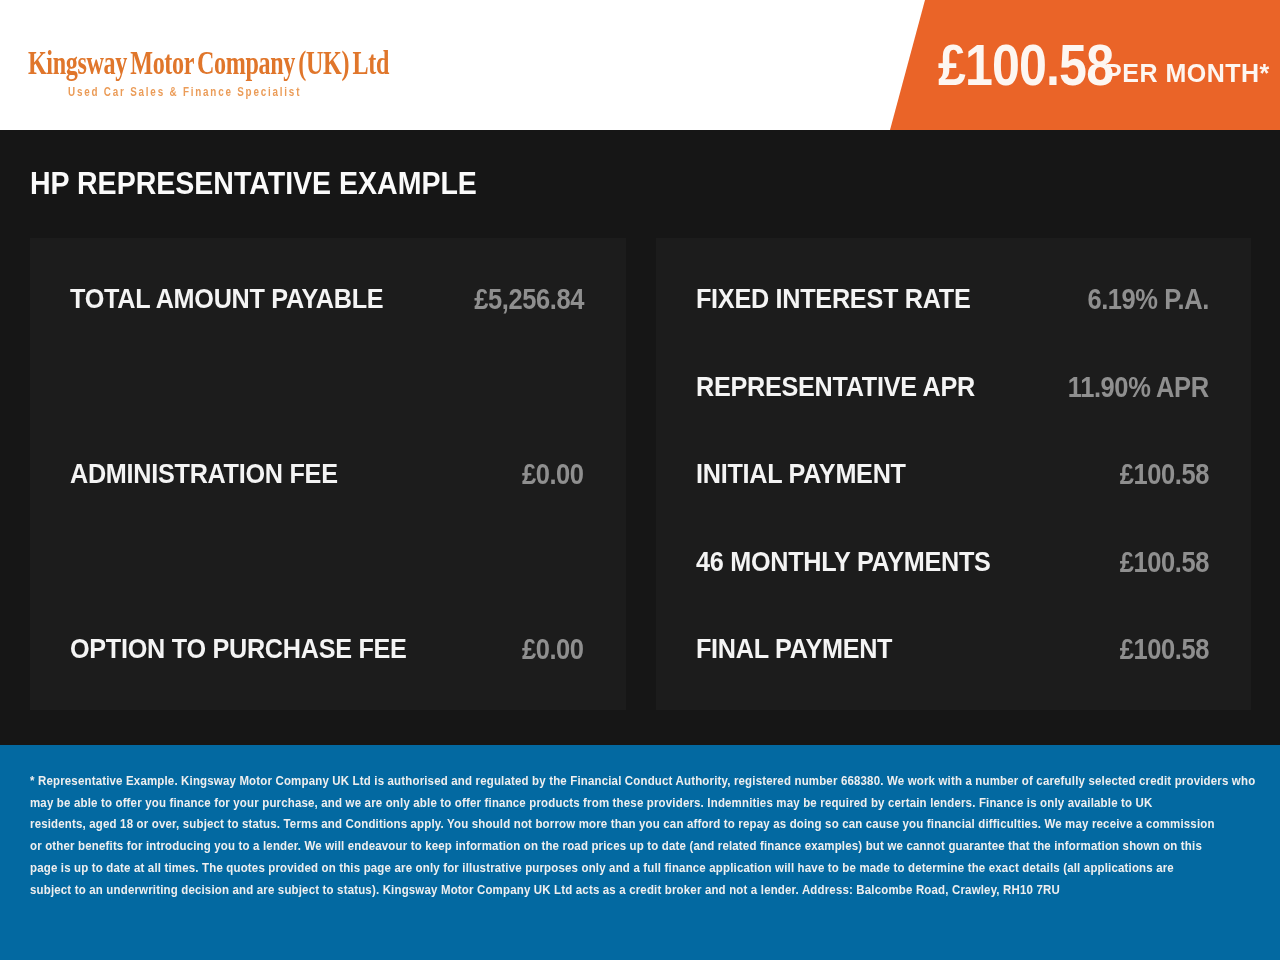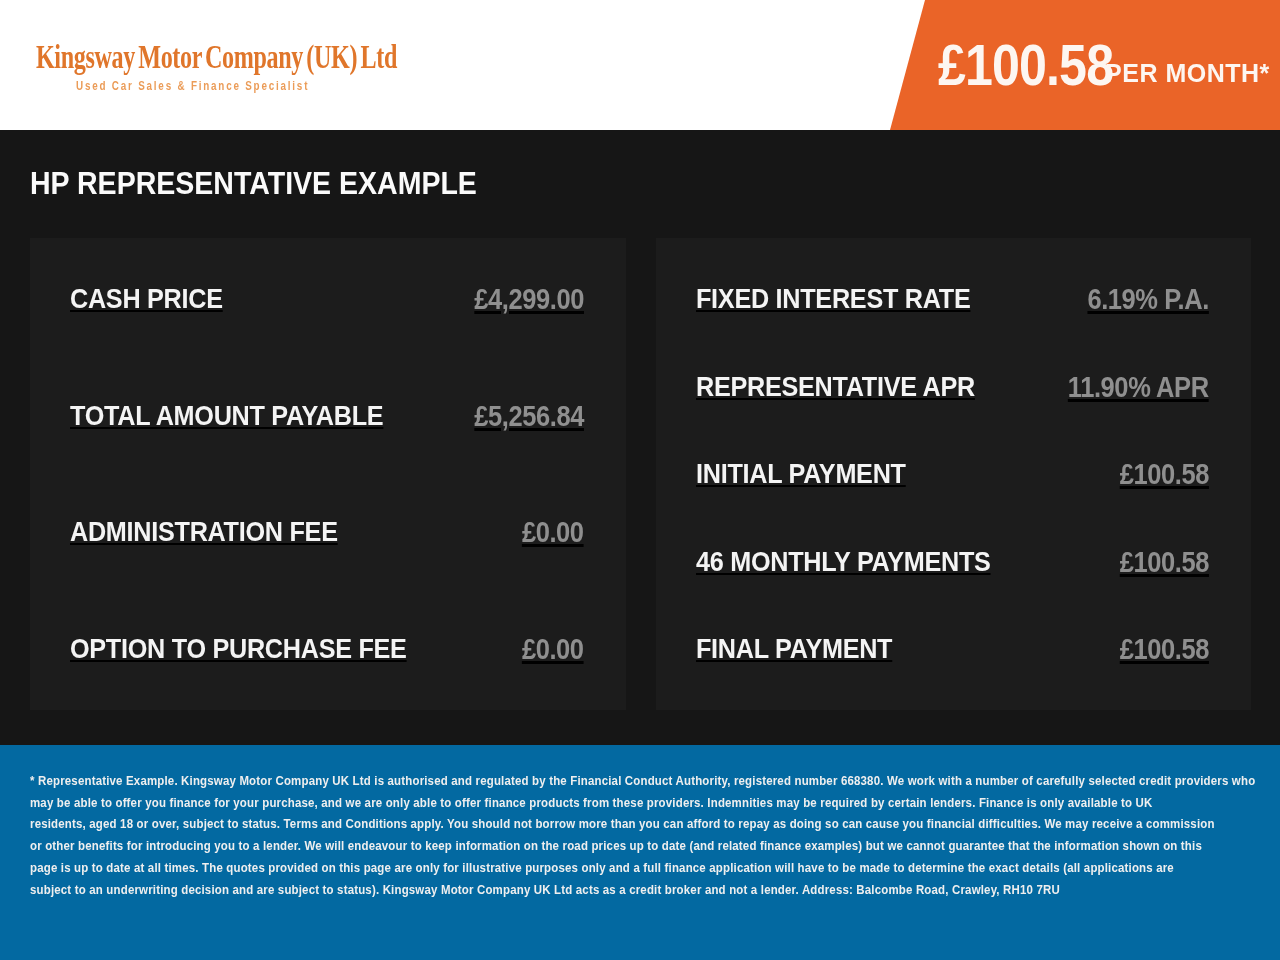--- a/index.html
+++ b/index.html
@@ -11,21 +11,21 @@
     position:relative;
   }
 
   
   .header {
     position:relative;
     width:1280px; height:130px;
     background:#ffffff;
     overflow:hidden;
   }
-  .brand { position:absolute; left:28px; top:40px;margin-left:8px; }
+  .brand { position:absolute; left:28px; top:46px; }
   .brand-name {
     font-family:"Liberation Serif", serif;
     font-weight:700;
     font-size:33px;
     line-height:1.05;
     color:#E0762B;
     white-space:nowrap;
     word-spacing:-3px;
     letter-spacing:-0.5px;
     transform:scaleX(0.73);
@@ -68,21 +68,20 @@
     white-space:nowrap;
     margin-left:-32px;
     margin-top:16px;
   }
 
   
   .main {
     width:1280px; height:615px;
     background:#161616;
     padding-top:38px;
-    text-decoration:underline;
   }
   .page-title {
     margin-left:30px;
     height:32px;
   }
   .page-title span {
     display:inline-block;
     color:#FAFAFA;
     font-weight:700;
     font-size:31px;
@@ -166,24 +165,20 @@
 
 <div class="main">
   <div class="page-title">
     <span>HP REPRESENTATIVE EXAMPLE</span>
   </div>
 
   <div class="panels">
 
     <div class="panel">
       <div class="t-row">
-        <span class="t-label">CASH PRICE</span>
-        <span class="t-value">£4,299.00</span>
-      </div>
-      <div class="t-row">
         <span class="t-label">TOTAL AMOUNT PAYABLE</span>
         <span class="t-value">£5,256.84</span>
       </div>
       <div class="t-row">
         <span class="t-label">ADMINISTRATION FEE</span>
         <span class="t-value">£0.00</span>
       </div>
       <div class="t-row">
         <span class="t-label">OPTION TO PURCHASE FEE</span>
         <span class="t-value">£0.00</span>

